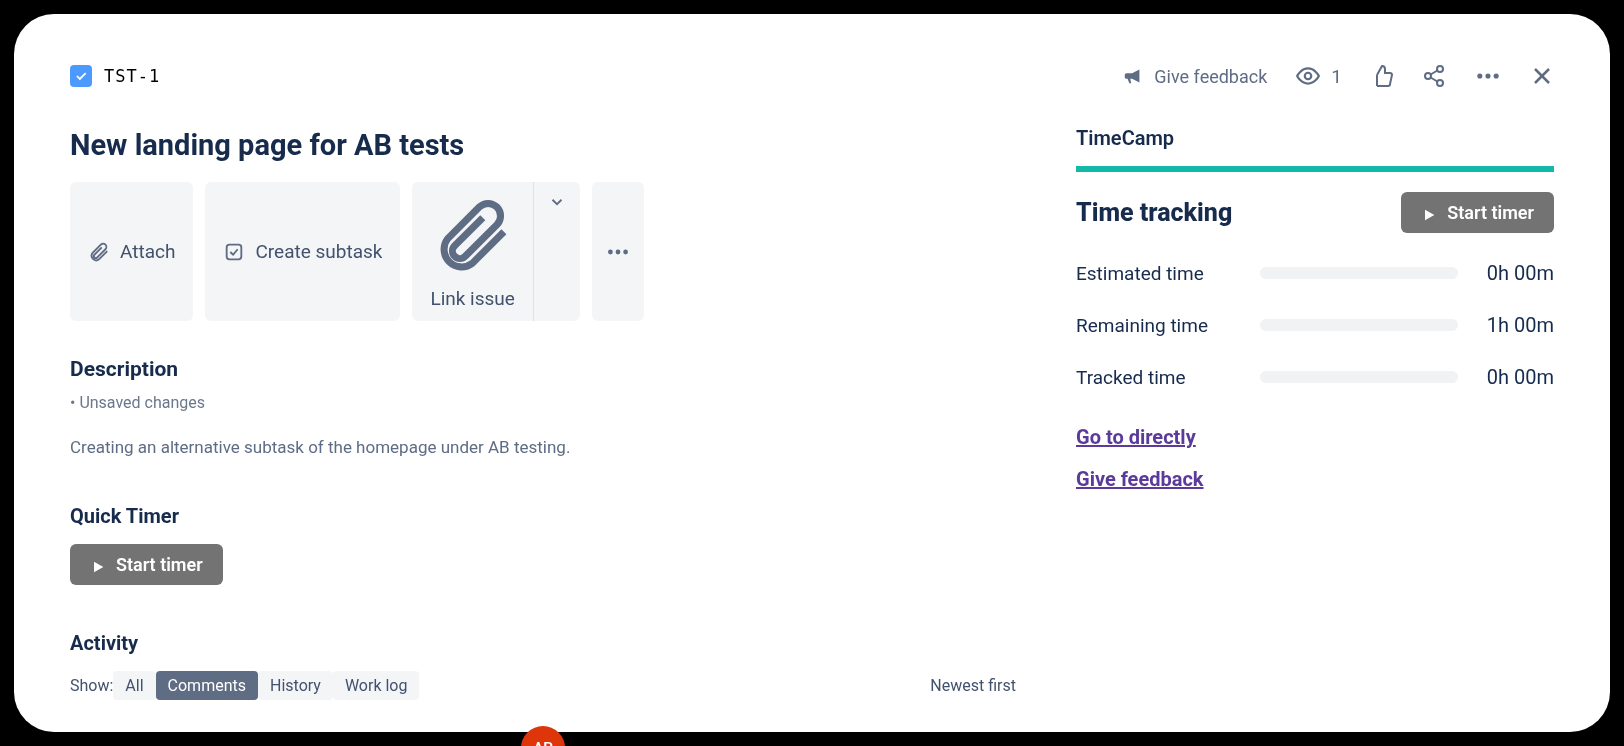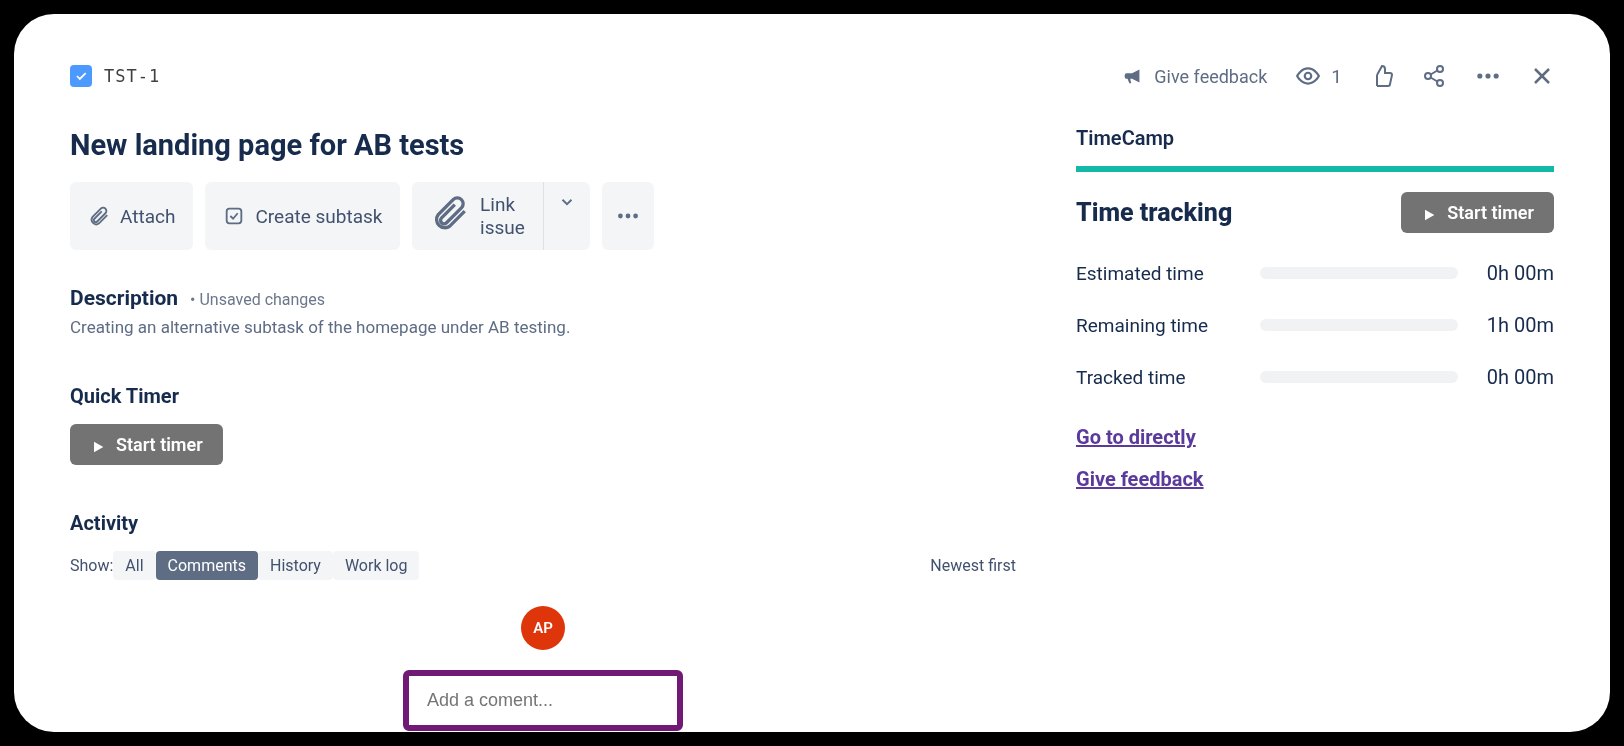--- a/index.html
+++ b/index.html
@@ -47,21 +47,21 @@
   background: #4c9aff;
   border-radius: 4px;
   display: flex;
   align-items: center;
   justify-content: center;
 }
 .issue-icon svg { width: 14px; height: 14px; }
 .issue-key {
   font-family: ui-monospace, Menlo, monospace;
   font-size: 17px;
-  color: #404040;
+  color: #000000;
   letter-spacing: 1px;
 }
 .top-actions {
   margin-left: auto;
   display: flex;
   align-items: center;
   gap: 28px;
 }
 .feedback-link {
   display: flex;
@@ -115,44 +115,47 @@
 .act-btn svg { width: 22px; height: 22px; }
 .link-group {
   display: flex;
   background: #f4f5f7;
   border-radius: 6px;
   overflow: hidden;
 }
 .link-group .part {
   padding: 11px 18px;
   display: flex;
-  align-items: flex-start;
+  align-items: flex-end;
   gap: 10px;
   font-size: 19px;
   color: #42526e;
   cursor: pointer;
+  flex-direction: column;
 }
 .link-group .part.chev {
   border-left: 1px solid #dfe1e6;
   padding: 11px 14px;
 }
 .more-square {
   width: 52px;
   background: #f4f5f7;
   border-radius: 6px;
   display: flex;
   align-items: center;
   justify-content: center;
   cursor: pointer;
 }
 
 .desc-head {
   display: flex;
   align-items: baseline;
   gap: 12px;
+  margin-bottom: 18px;
+  flex-direction: column;
 }
 .desc-head h3 {
   font-size: 21px;
   font-weight: 700;
   color: #172b4d;
 }
 .unsaved {
   color: #6b778c;
   font-size: 16px;
 }

